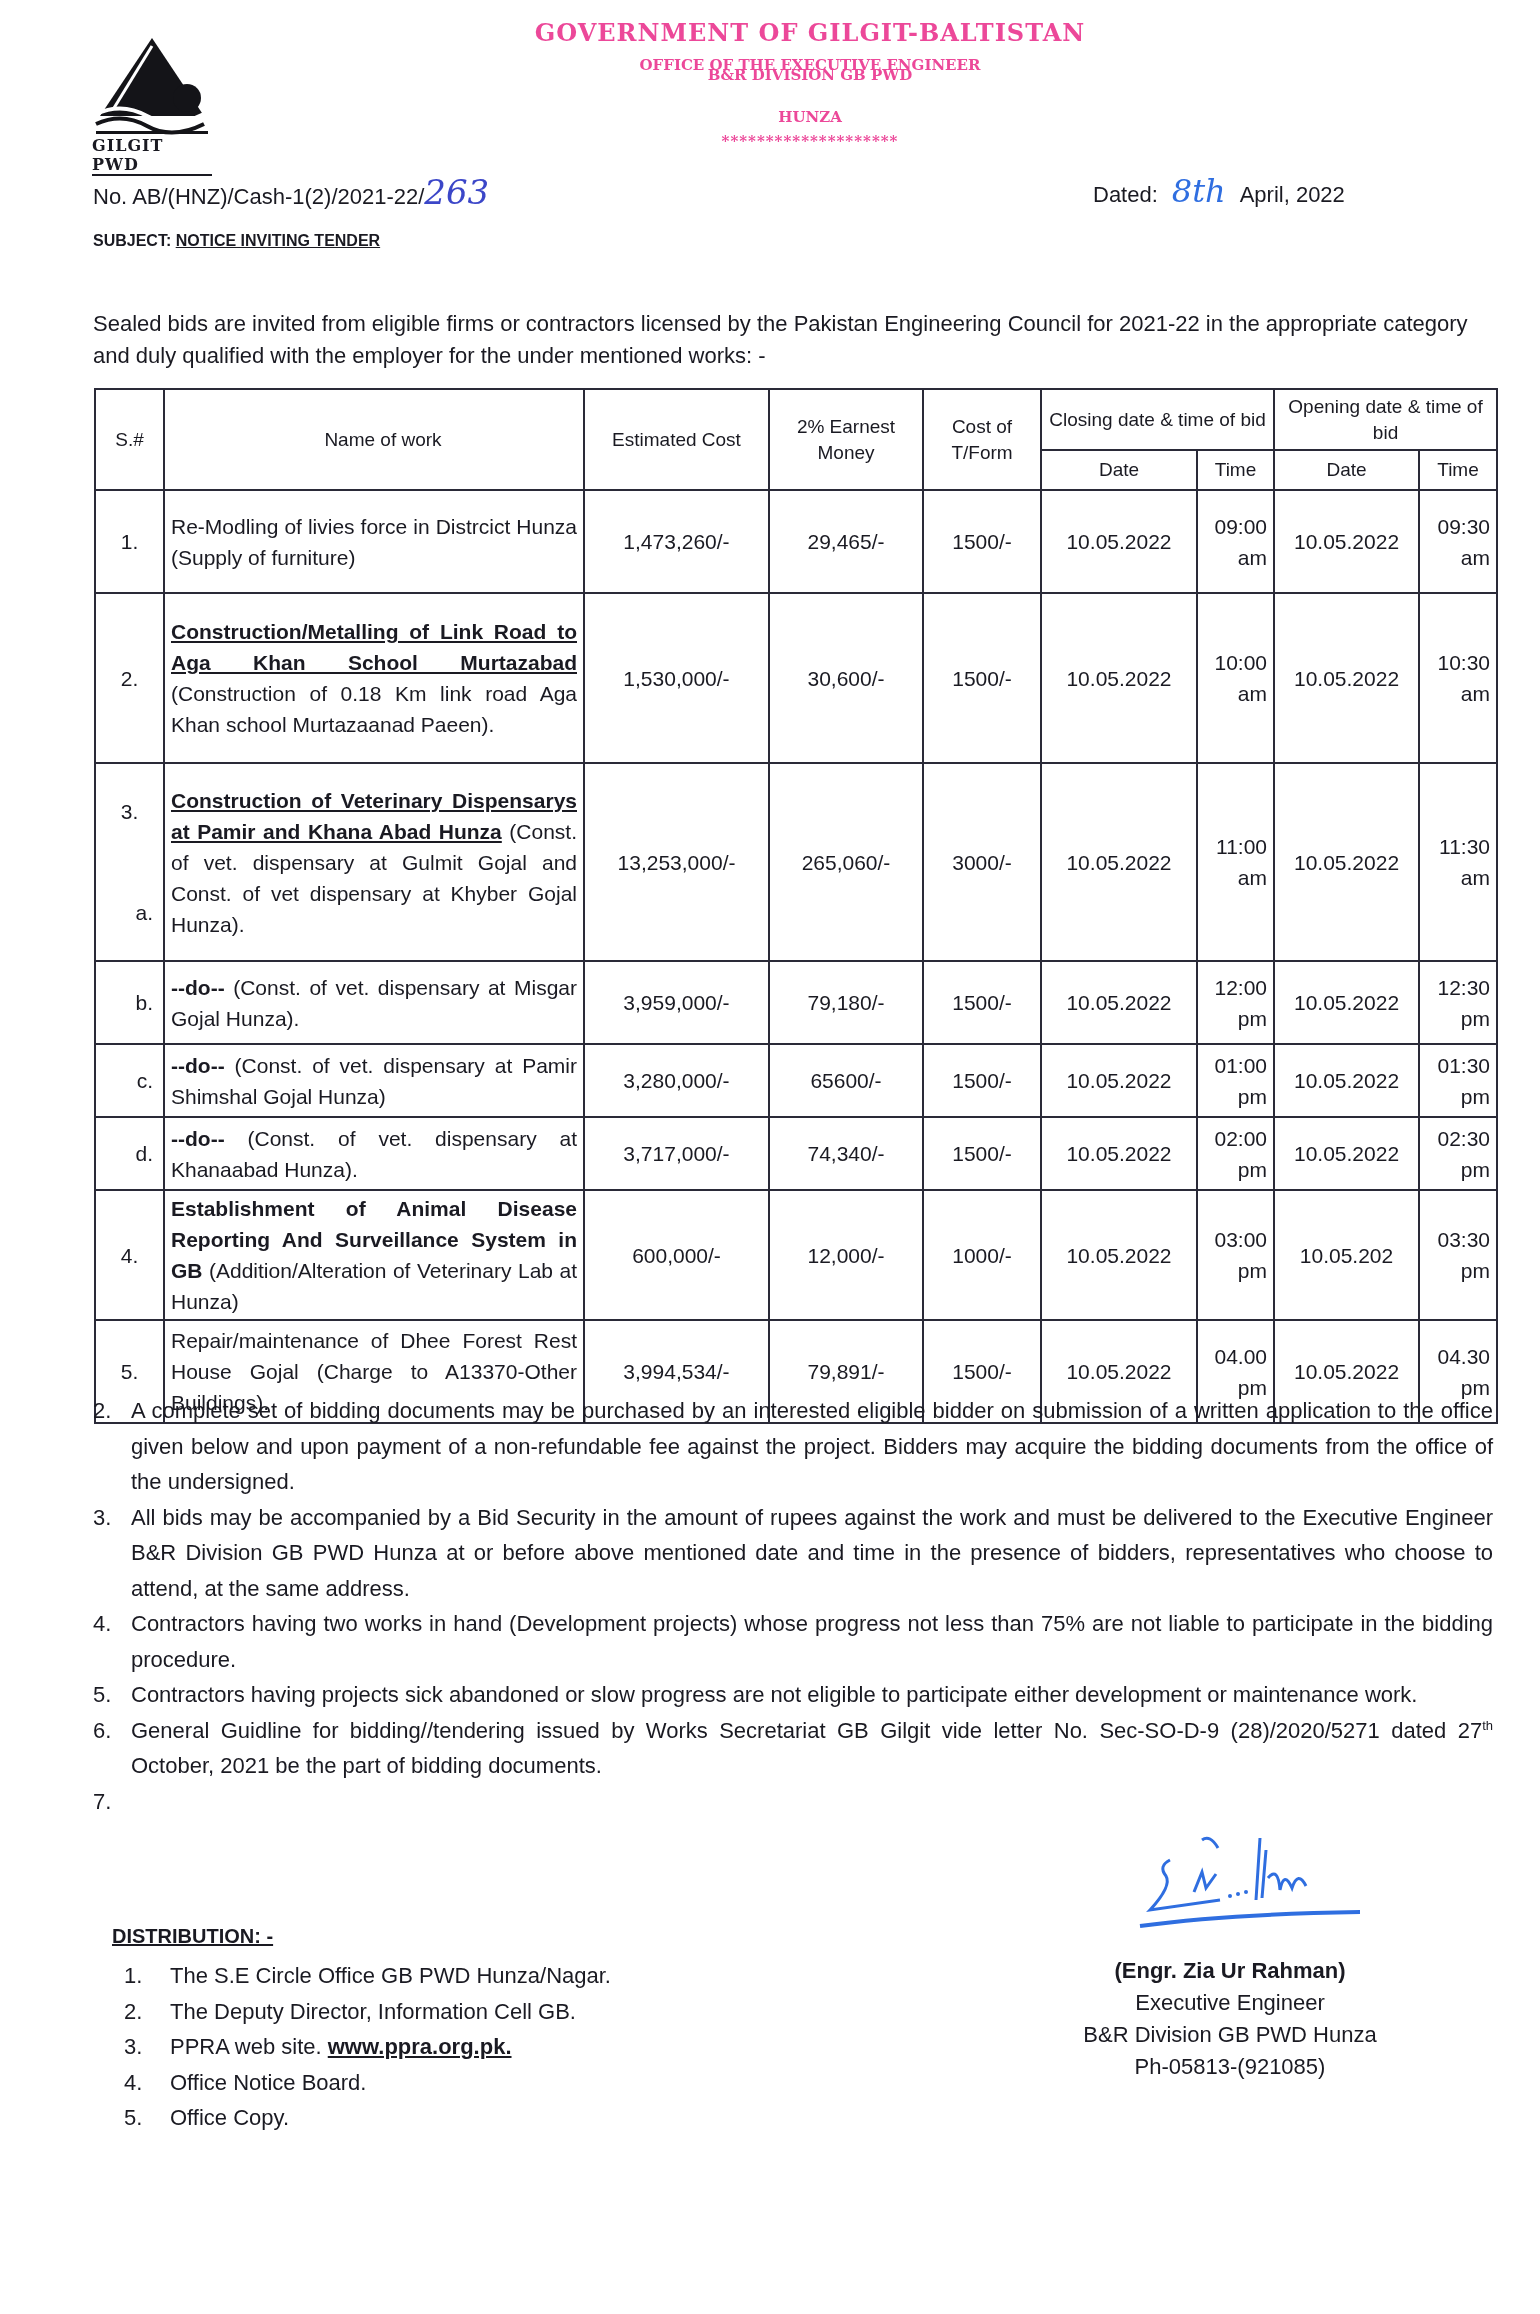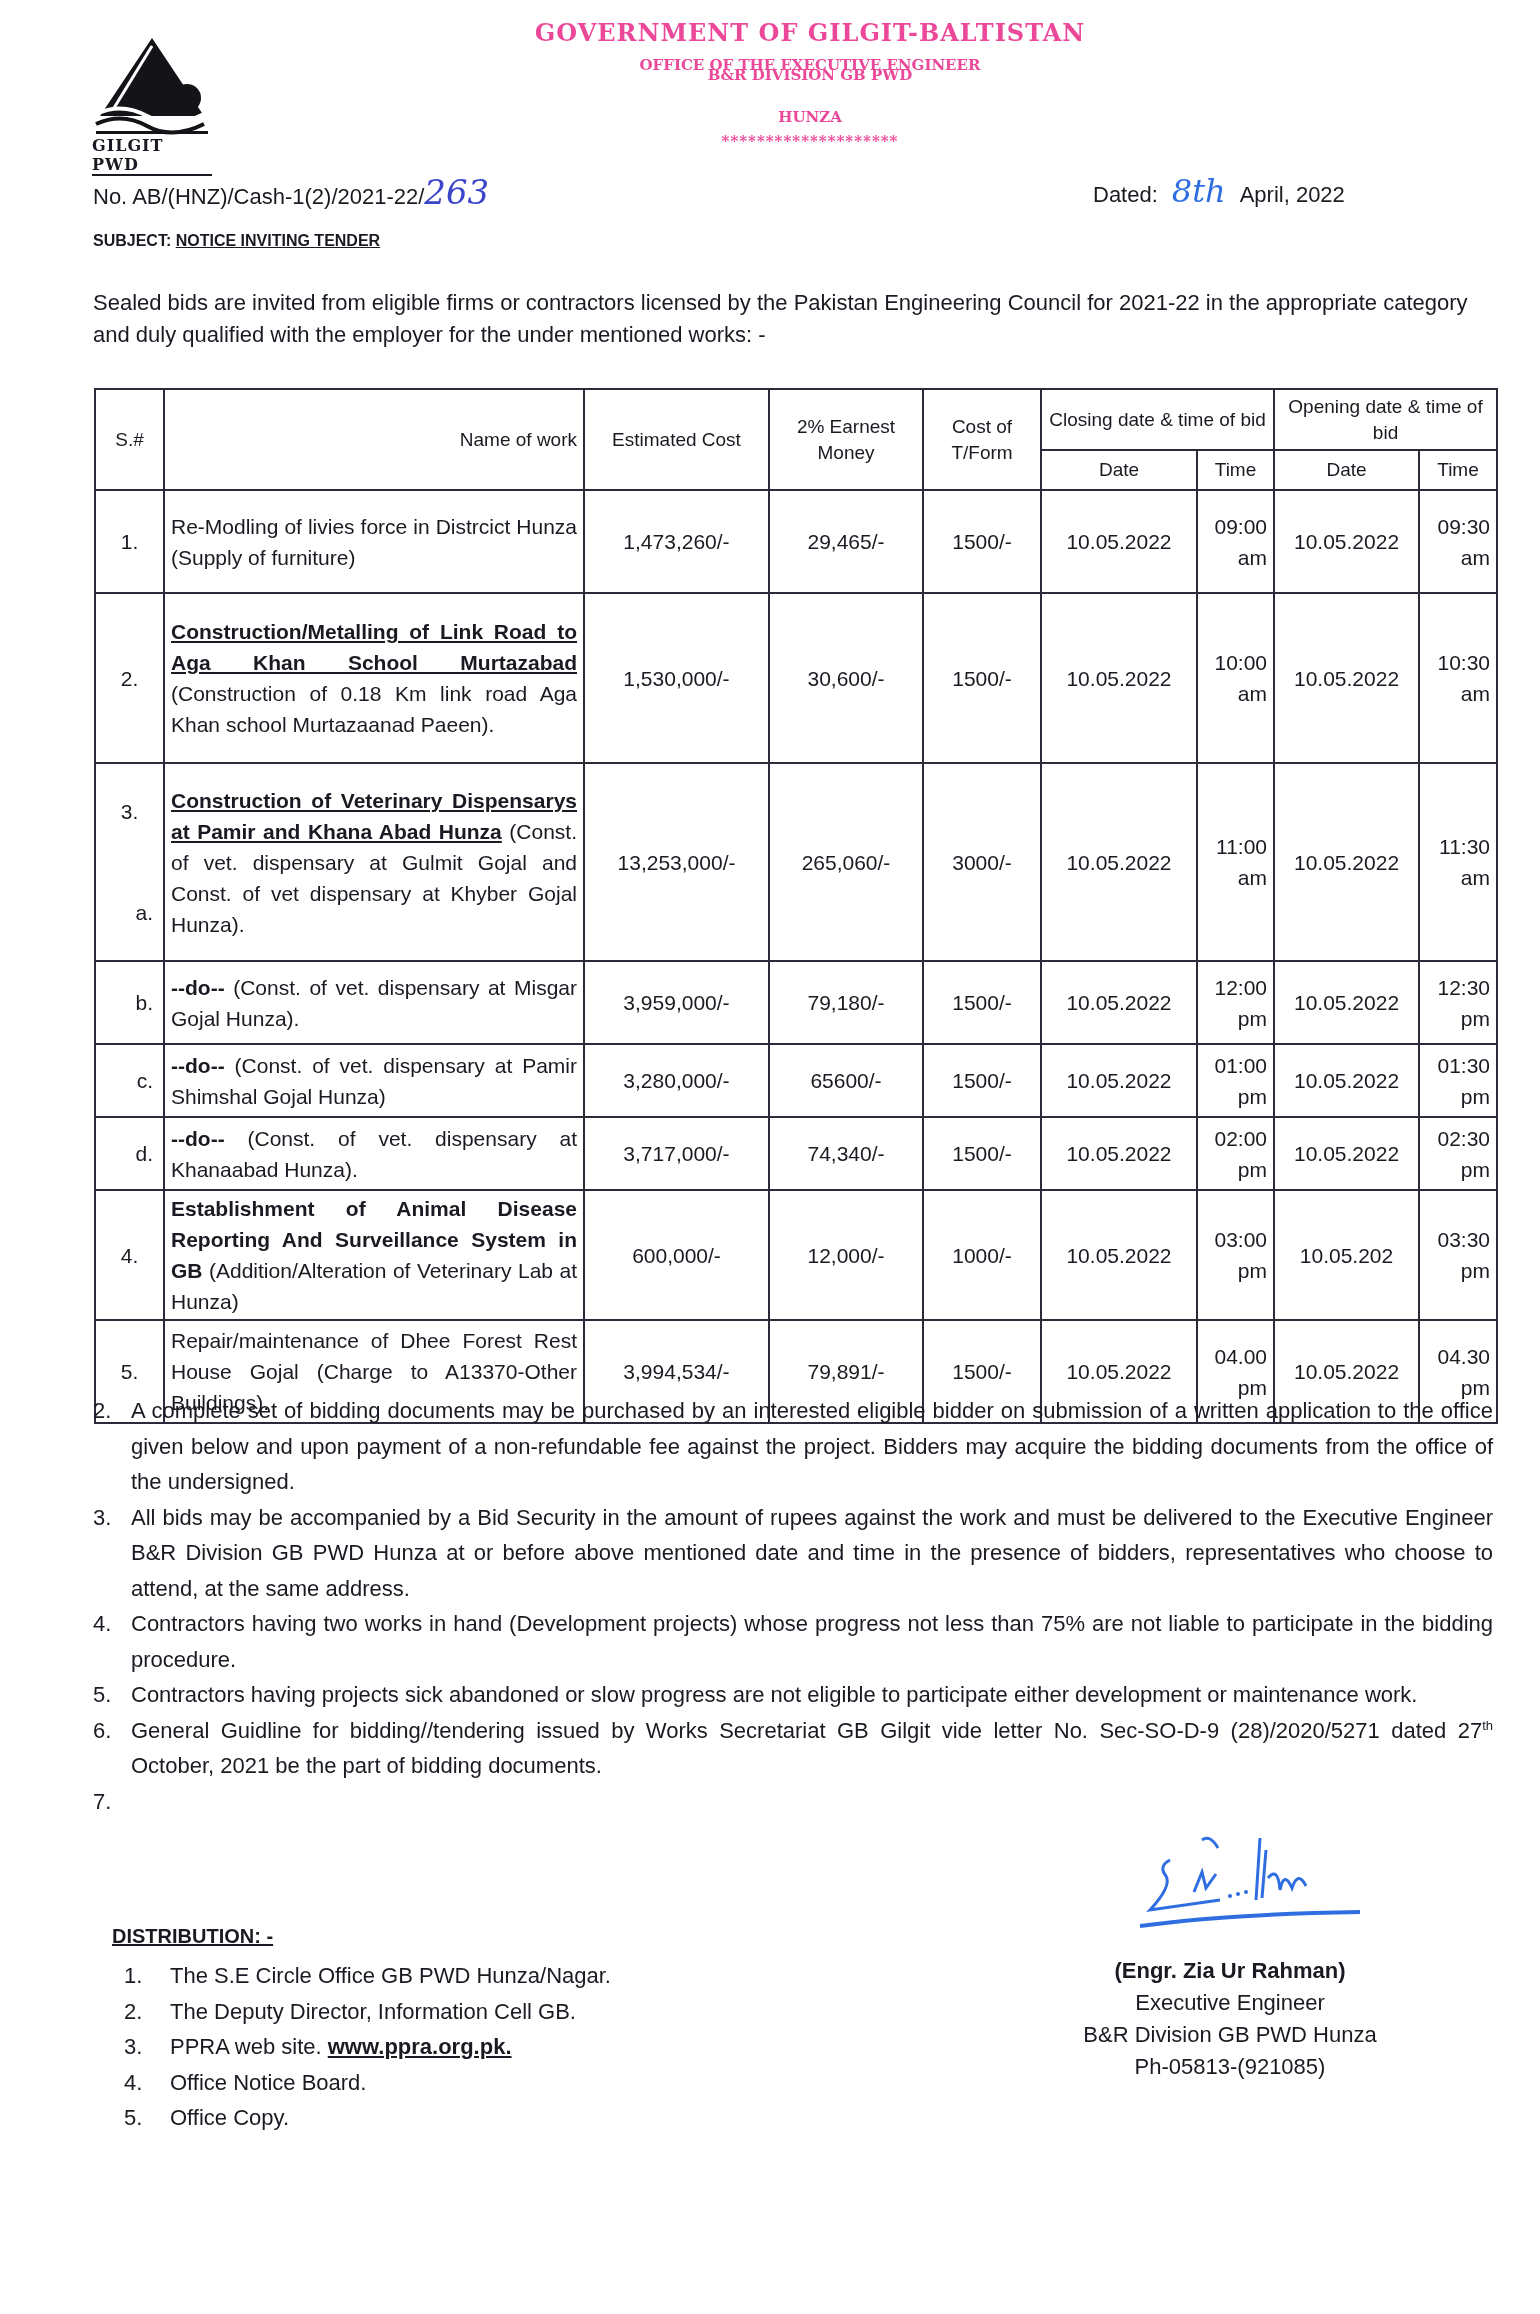--- a/index.html
+++ b/index.html
@@ -19,28 +19,28 @@
   .lh-5 { top: 132px; font-size: 15px; letter-spacing: 1px; }
 
   .ref { left: 93px; top: 172px; font-size: 22px; }
   .ref .hw { font-family: "DejaVu Serif", serif; font-style: italic; color: #3b46c8; font-size: 34px; }
   .dated { left: 1093px; top: 172px; font-size: 22px; }
   .dated .hw { font-family: "DejaVu Serif", serif; font-style: italic; color: #2f6ee0; font-size: 32px; margin: 0 14px 0 14px; }
 
   .subject { left: 93px; top: 232px; font-size: 16px; font-weight: bold; }
   .subject .u { text-decoration: underline; }
 
-  .intro { left: 93px; top: 287px; width: 1410px; font-size: 22px; line-height: 32px; }
+  .intro { left: 93px; top: 308px; width: 1410px; font-size: 22px; line-height: 32px; }
 
   
   table.tender { position: absolute; left: 94px; top: 388px; width: 1402px; border-collapse: collapse;
                  font-size: 21px; table-layout: fixed; }
   table.tender th, table.tender td { border: 2px solid #2a2a38; padding: 2px 6px; vertical-align: middle; }
   table.tender th { font-weight: normal; font-size: 19px; line-height: 26px; text-align: center; }
-  table.tender th.left { text-align: right; padding-left: 24px; }
+  table.tender th.left { text-align: center; padding-left: 24px; }
   table.tender td { line-height: 31px; }
   td.sn { vertical-align: top; text-align: center; }
   td.sn .sub { display: block; text-align: right; padding-right: 4px; }
   td.name { text-align: justify; padding-left: 12px; padding-right: 10px; }
   td.num { text-align: center; }
   td.time { text-align: right; line-height: 30px; }
   .bu { font-weight: bold; text-decoration: underline; }
   .b { font-weight: bold; }
 
   

